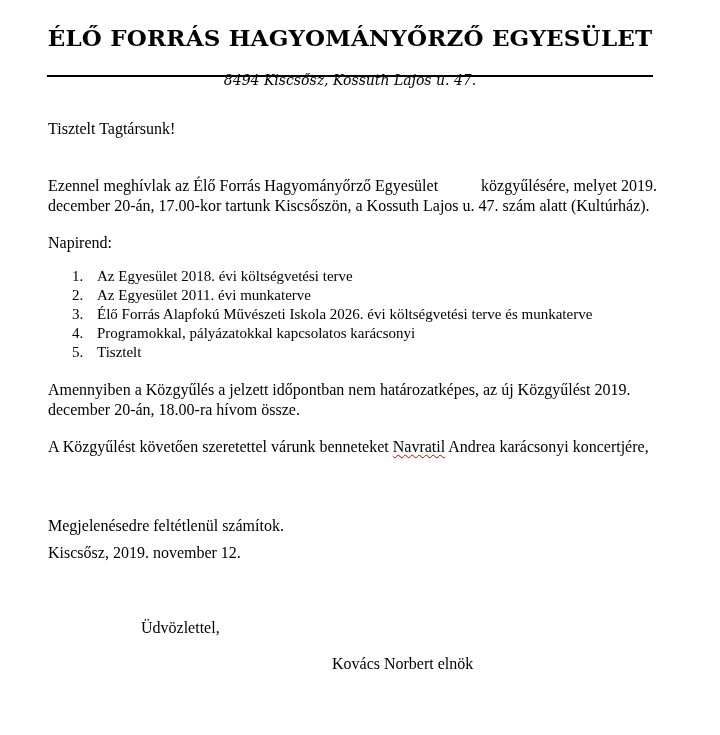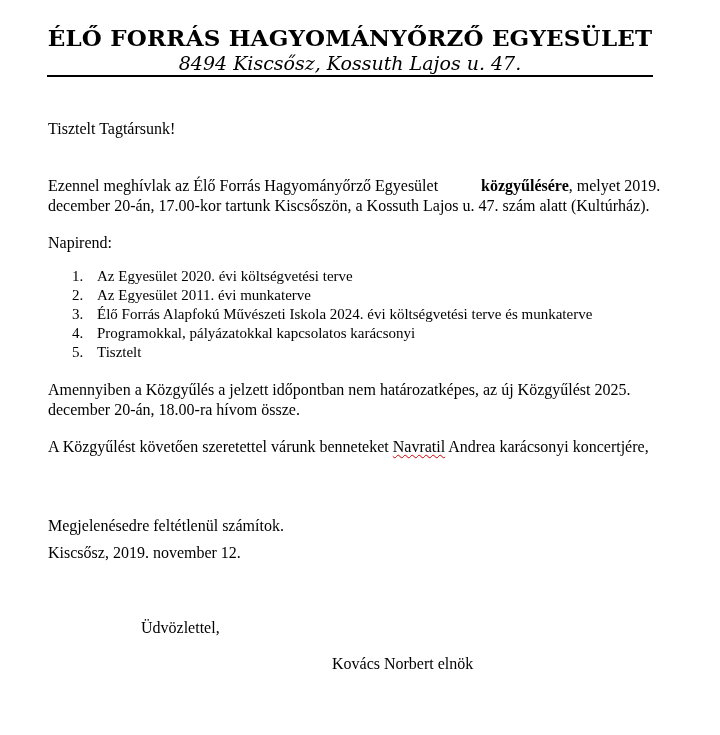--- a/index.html
+++ b/index.html
@@ -32,23 +32,23 @@
       font-family: "DejaVu Serif", serif;
       font-weight: bold;
       font-size: 23px;
       letter-spacing: 0.2px;
       line-height: 28px;
       white-space: nowrap;
     }
     .org-address {
       font-family: "DejaVu Serif", serif;
       font-style: italic;
-      font-size: 19px;
+      font-size: 14px;
       line-height: 22px;
-      margin-top: 0px;
+      margin-top: 17px;
       white-space: nowrap;
     }
     .rule {
       position: absolute;
       left: 47px;
       top: 75px;
       width: 606px;
       height: 2px;
       background: #000000;
     }
@@ -86,21 +86,21 @@
     .para3 { top: 437px; }
     .para4 { top: 490px; margin-top: 26px; }
     .place-date { top: 543px; }
     .closing { top: 618px; left: 141px; }
     .signature { top: 654px; left: 332px; }
     .spell-error {
       text-decoration: underline wavy #d00000;
       text-decoration-thickness: 1px;
       text-underline-offset: 2px;
     }
-    b { font-weight: bold; padding-left: 39px; }
+    b { font-weight: normal; padding-left: 39px; }
   </style>
 </head>
 <body>
 
 <div class="page">
 
   <div class="letterhead">
     <div class="org-name">ÉLŐ FORRÁS HAGYOMÁNYŐRZŐ EGYESÜLET</div>
     <div class="org-address">8494 Kiscsősz, Kossuth Lajos u. 47.</div>
   </div>
@@ -110,29 +110,29 @@
   <div class="text salutation">Tisztelt Tagtársunk!</div>
 
   <div class="text para1">
     <div><span>Ezennel meghívlak az Élő Forrás Hagyományőrző Egyesület </span><b>közgyűlésére</b><span>, melyet 2019.</span></div>
     <div>december 20-án, 17.00-kor tartunk Kiscsőszön, a Kossuth Lajos u. 47. szám alatt (Kultúrház).</div>
   </div>
 
   <div class="text agenda-label">Napirend:</div>
 
   <ol class="agenda-list">
-    <li><span class="num">1.</span><span>Az Egyesület 2020. évi költségvetési terve</span></li>
+    <li><span class="num">1.</span><span>Az Egyesület 2018. évi költségvetési terve</span></li>
     <li><span class="num">2.</span><span>Az Egyesület 2011. évi munkaterve</span></li>
-    <li><span class="num">3.</span><span>Élő Forrás Alapfokú Művészeti Iskola 2024. évi költségvetési terve és munkaterve</span></li>
+    <li><span class="num">3.</span><span>Élő Forrás Alapfokú Művészeti Iskola 2026. évi költségvetési terve és munkaterve</span></li>
     <li><span class="num">4.</span><span>Programokkal, pályázatokkal kapcsolatos karácsonyi</span></li>
     <li><span class="num">5.</span><span>Tisztelt</span></li>
   </ol>
 
   <div class="text para2">
-    <div>Amennyiben a Közgyűlés a jelzett időpontban nem határozatképes, az új Közgyűlést 2025.</div>
+    <div>Amennyiben a Közgyűlés a jelzett időpontban nem határozatképes, az új Közgyűlést 2019.</div>
     <div>december 20-án, 18.00-ra hívom össze.</div>
   </div>
 
   <div class="text para3">
     <div><span>A Közgyűlést követően szeretettel várunk benneteket </span><span class="spell-error">Navratil</span><span> Andrea karácsonyi koncertjére,</span></div>
   </div>
 
   <div class="text para4">Megjelenésedre feltétlenül számítok.</div>
 
   <div class="text place-date">Kiscsősz, 2019. november 12.</div>

